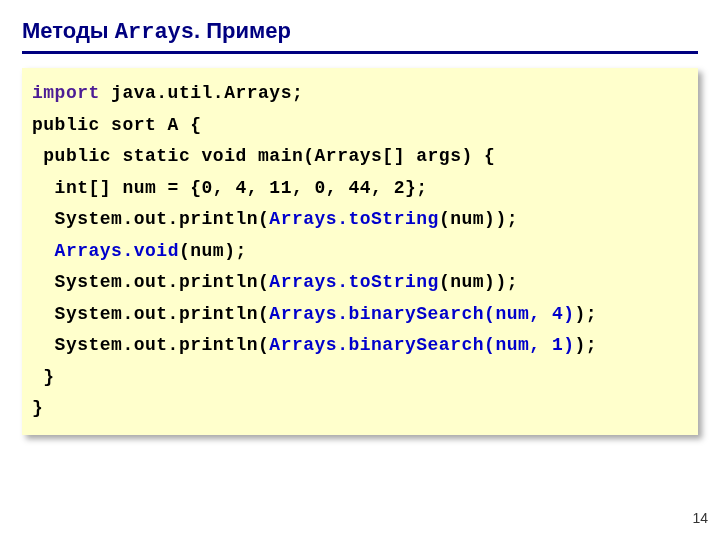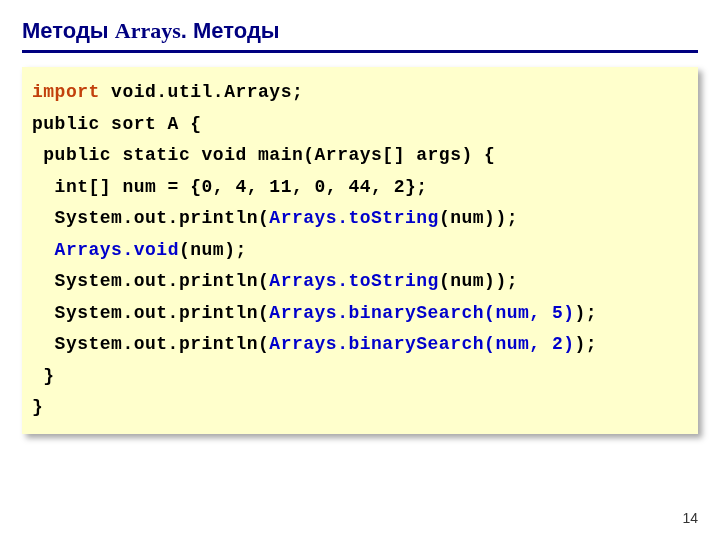--- a/index.html
+++ b/index.html
@@ -13,57 +13,57 @@
     }
     .title {
       font-size: 22px;
       font-weight: bold;
       color: #000080;
       padding-bottom: 6px;
       border-bottom: 3px solid #000080;
       margin-bottom: 14px;
     }
     .title .mono {
-      font-family: Liberation Serif, serif;
+      font-family: Liberation Mono, monospace;
       text-align: right;
     }
     .code-box {
       background: #ffffcc;
       padding: 10px 10px;
       font-family: "Courier New", monospace;
       font-size: 18px;
       font-weight: bold;
       line-height: 1.75;
       box-shadow: 4px 4px 6px rgba(0,0,0,0.35);
       white-space: pre;
       color: #000000;
       letter-spacing: 0.5px;
     }
-    .code-box .green { color: #c2410c; }
+    .code-box .green { color: #4c1d95; }
     .code-box .blue  { color: #0000cc; }
     .page-num {
       position: absolute;
       bottom: 14px;
-      right: 22px;
+      right: 12px;
       font-size: 14px;
       color: #333;
     }
   </style>
 </head>
 <body>
 
 <div class="title">
-  <span>Методы </span><span class="mono">Arrays</span><span>. Методы</span>
+  <span>Методы </span><span class="mono">Arrays</span><span>. Пример</span>
 </div>
 
-<div class="code-box"><span class="green">import</span><span> void.util.Arrays;</span>
+<div class="code-box"><span class="green">import</span><span> java.util.Arrays;</span>
 <span>public sort A {</span>
 <span> public static void main(Arrays[] args) {</span>
 <span>  int[] num = {0, 4, 11, 0, 44, 2};</span>
 <span>  System.out.println(</span><span class="blue">Arrays.toString</span><span>(num));</span>
 <span>  </span><span class="blue">Arrays.void</span><span>(num);</span>
 <span>  System.out.println(</span><span class="blue">Arrays.toString</span><span>(num));</span>
-<span>  System.out.println(</span><span class="blue">Arrays.binarySearch(num, 5)</span><span>);</span>
-<span>  System.out.println(</span><span class="blue">Arrays.binarySearch(num, 2)</span><span>);</span>
+<span>  System.out.println(</span><span class="blue">Arrays.binarySearch(num, 4)</span><span>);</span>
+<span>  System.out.println(</span><span class="blue">Arrays.binarySearch(num, 1)</span><span>);</span>
 <span> }</span>
 <span>}</span></div>
 
 <div class="page-num">14</div>
 
 </body></html>

